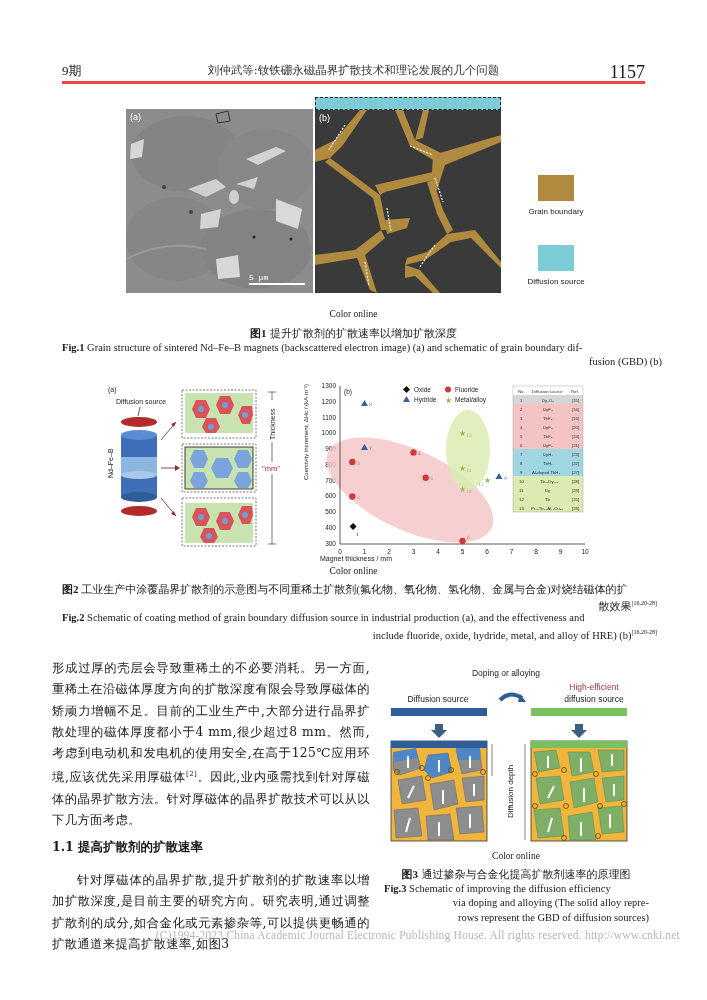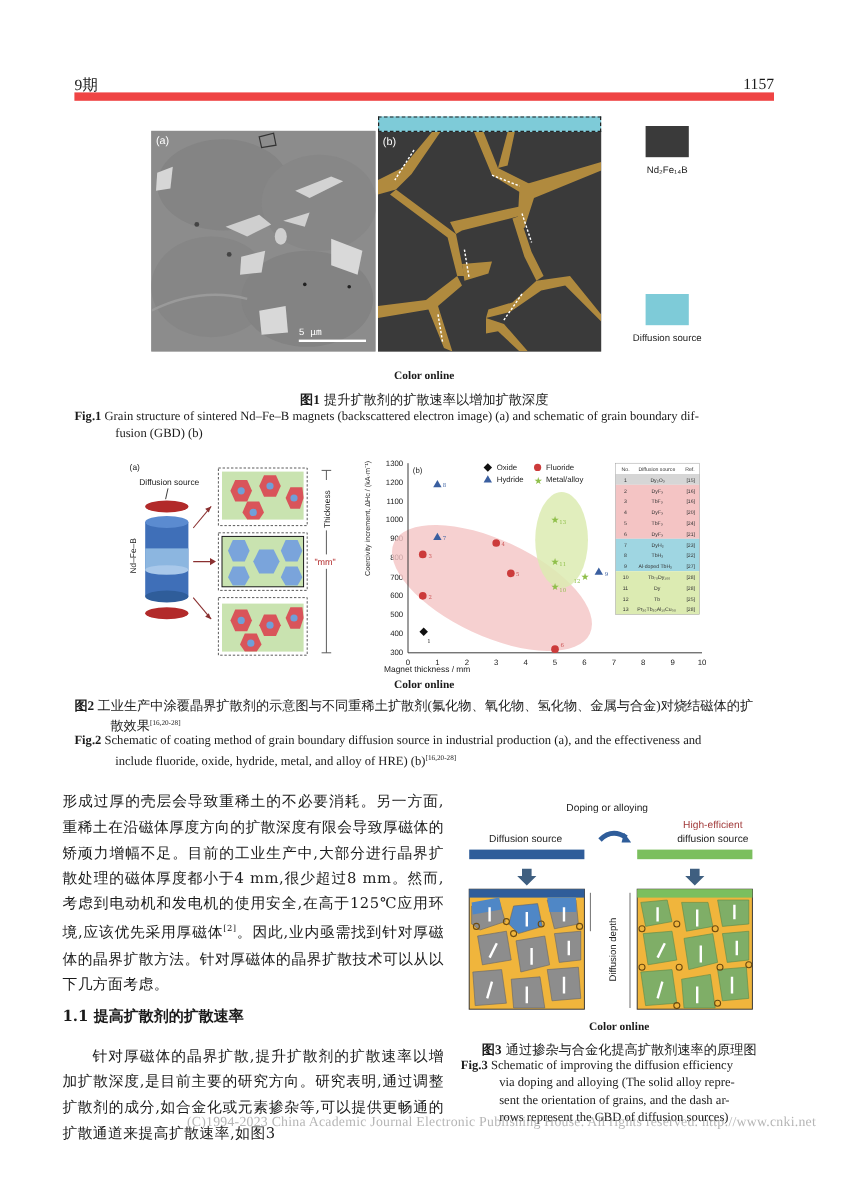--- a/index.html
+++ b/index.html
@@ -1,62 +1,63 @@
 <!DOCTYPE html>
 <html><head>
 <meta charset="utf-8">
 <style>
   * { box-sizing: border-box; margin: 0; padding: 0; }
   html, body { width: 707px; height: 1000px; background: #ffffff; overflow: hidden; }
   body { position: relative; font-family: "DejaVu Serif", "Liberation Serif", serif; color: #1a1a1a; }
 
-  .header { position: absolute; left: 62px; top: 60px; width: 583px; height: 24px; border-bottom: 7px solid #ef4444; }
+  .header { position: absolute; left: 62px; top: 60px; width: 583px; height: 24px; border-bottom: 3px solid #ef4444; }
   .header .issue { position: absolute; left: 0; top: 2px; font-size: 13px; font-family: "Liberation Serif", serif; }
   .header .running-title { position: absolute; left: 0; right: 0; top: 3px; text-align: center; font-size: 11.5px; color: #333; }
-  .header .page-no { position: absolute; right: 0; top: 2px; font-size: 13px; font-family: "Liberation Serif", serif; margin-left: 24px; }
+  .header .page-no { position: absolute; right: 0; top: 2px; font-size: 18px; font-family: "Liberation Serif", serif; margin-left: 24px; }
 
   
   .fig1 { position: absolute; left: 126px; top: 97px; width: 480px; height: 200px; }
   .fig1-a { position: absolute; left: 0; top: 12px; width: 187px; height: 184px; background: #8e8e8e; overflow: hidden; }
   .fig1-b-wrap { position: absolute; left: 189px; top: 0; width: 186px; height: 196px; }
   .fig1-b-source { position: absolute; left: 0; top: 0; width: 186px; height: 13px; background: #7ecbd8; border: 1px dashed #222; }
   .fig1-b { position: absolute; left: 0; top: 13px; width: 186px; height: 183px; background: #3a3a3a; overflow: hidden; }
   .panel-label { position: absolute; left: 4px; top: 3px; font-family: "Liberation Sans", sans-serif; font-size: 9px; color: #fff; }
   .scalebar { position: absolute; right: 8px; bottom: 8px; width: 56px; text-align: left; color: #fff; font-family: Liberation Mono, monospace; font-size: 8px; }
   .scalebar .bar { height: 2px; background: #fff; margin-top: 1px; }
   .fig1-legend { position: absolute; left: 380px; top: 0; width: 100px; height: 196px; }
   .legend-item { position: absolute; left: 0; width: 100px; text-align: center; font-family: "Liberation Sans", sans-serif; font-size: 8px; color: #222; }
   .legend-item .swatch { width: 36px; height: 26px; margin: 0 auto 6px; }
 
-  .color-online { position: absolute; left: 0; width: 707px; text-align: center; font-family: "Liberation Serif", serif; font-weight: bold; font-size: 9.5px; }
+  .color-online { position: absolute; left: 0; width: 707px; text-align: center; font-family: "Liberation Serif", serif; font-weight: normal; font-size: 9.5px; }
   .cap-cn { position: absolute; left: 0; width: 707px; text-align: center; font-size: 11px; }
   .cap-cn b { font-family: "Liberation Serif", serif; text-align: center; }
   .cap-en { position: absolute; font-family: "Liberation Serif", serif; font-size: 10.5px; line-height: 14px; }
   .cap-en b { font-weight: bold; }
-  .cap-en .indent { padding-left: 34px; display: block; }
+  .cap-en .indent { padding-left: 34px; display: block; text-align: right; }
 
   
   .fig2 { position: absolute; left: 104px; top: 380px; width: 500px; height: 176px; }
   .fig2a { position: absolute; left: 0; top: 0; width: 200px; height: 176px; font-family: "Liberation Sans", sans-serif; font-size: 7px; color: #222; }
   .fig2b { position: absolute; left: 196px; top: 0; width: 305px; height: 176px; }
 
   
   .body-text { position: absolute; left: 52px; width: 318px; font-size: 12.3px; line-height: 21.3px; letter-spacing: 0.4px; text-align: justify; }
   .section-heading { position: absolute; left: 52px; font-size: 12.5px; font-weight: bold; }
 
   
   .fig3 { position: absolute; left: 388px; top: 660px; width: 256px; height: 190px; font-family: "Liberation Sans", sans-serif; }
 
   .watermark { position: absolute; left: 40px; top: 929px; width: 640px; font-family: "Liberation Serif", serif; font-size: 11.5px; color: rgba(120,120,120,0.55); white-space: nowrap; letter-spacing: 0.2px; text-align: right; }
 </style>
 </head>
 <body>
 
 <div class="header">
   <span class="issue">9期</span>
+  <span class="running-title">刘仲武等:钕铁硼永磁晶界扩散技术和理论发展的几个问题</span>
   <span class="page-no">1157</span>
 </div>
 
 <div class="fig1">
   <div class="fig1-a">
     <svg width="187" height="184" viewBox="0 0 187 184">
       <rect width="187" height="184" fill="#8c8c8c"></rect>
       <ellipse cx="60" cy="45" rx="55" ry="38" fill="#848484"></ellipse>
       <ellipse cx="140" cy="60" rx="48" ry="40" fill="#878787"></ellipse>
       <ellipse cx="50" cy="130" rx="50" ry="42" fill="#868686"></ellipse>
@@ -108,23 +109,23 @@
           <line x1="72" y1="98" x2="76" y2="122"></line>
           <line x1="120" y1="135" x2="104" y2="158"></line>
           <line x1="50" y1="152" x2="54" y2="176"></line>
         </g>
       </svg>
       <span class="panel-label">(b)</span>
     </div>
   </div>
 
   <div class="fig1-legend">
-    <div class="legend-item" style="top:8px">
-      <div class="swatch" style="background:#3a3a3a"></div>
-      <span>Nd₂Fe₁₄B</span>
+    <div class="legend-item" style="top:78px">
+      <div class="swatch" style="background:#b08a3e"></div>
+      <span>Grain boundary</span>
     </div>
     <div class="legend-item" style="top:148px">
       <div class="swatch" style="background:#7ecbd8"></div>
       <span>Diffusion source</span>
     </div>
   </div>
 </div>
 
 <div class="color-online" style="top:309px">Color online</div>
 <div class="cap-cn" style="top:326px">
@@ -446,17 +447,16 @@
 
 <div class="color-online" style="top:851px; left:388px; width:256px;">Color online</div>
 <div class="cap-cn" style="top:867px; left:388px; width:256px; font-size:11px;">
   <b>图3</b>
   <span>通过掺杂与合金化提高扩散剂速率的原理图</span>
 </div>
 <div class="cap-en" style="left:384px; top:882px; width:265px; line-height:14.3px; text-align:justify;">
   <b>Fig.3</b>
   <span>Schematic of improving the diffusion efficiency</span>
   <span class="indent" style="padding-left:32px">via doping and alloying (The solid alloy repre-</span>
-  <span class="indent" style="padding-left:32px">sent the orientation of grains, and the dash ar-</span>
   <span class="indent" style="padding-left:32px">rows represent the GBD of diffusion sources)</span>
 </div>
 
 <div class="watermark">(C)1994-2023 China Academic Journal Electronic Publishing House. All rights reserved.    http://www.cnki.net</div>
 
 </body></html>

